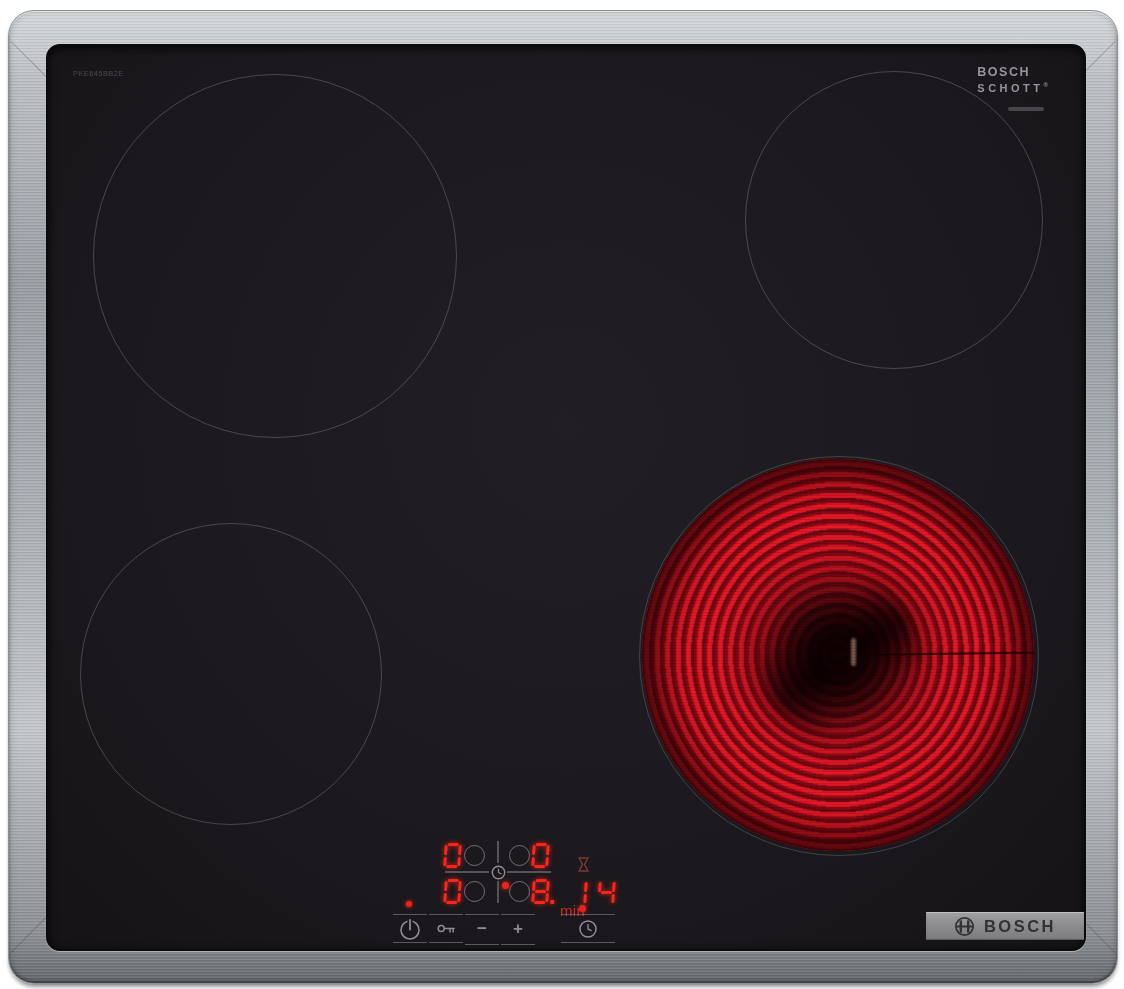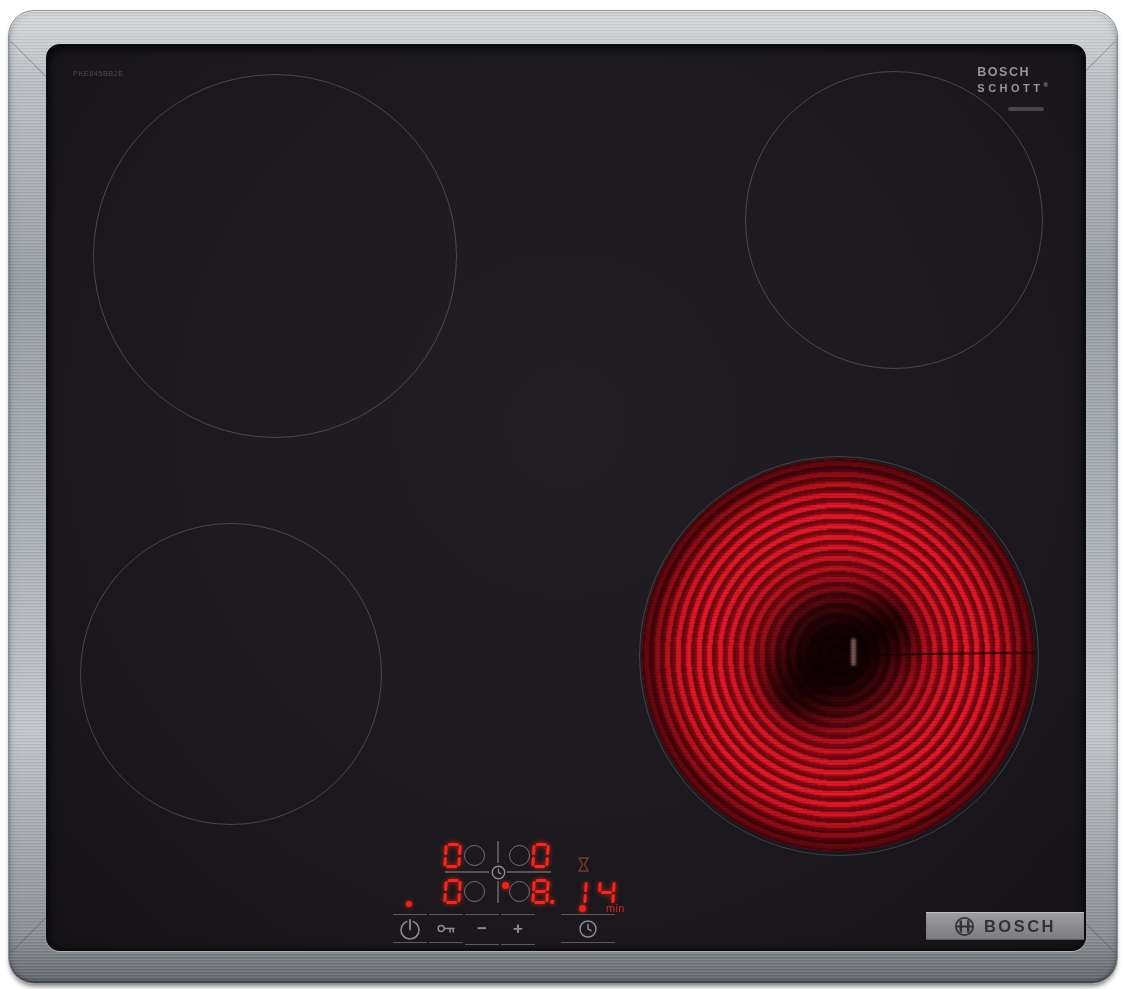--- a/index.html
+++ b/index.html
@@ -94,21 +94,21 @@
   .sg-d{left:3px;bottom:0;width:11px;height:3px;}
   .sg-e{left:0;bottom:2px;width:3px;height:9.5px;}
   .sg-f{left:0;top:2px;width:3px;height:9.5px;}
   .sg-g{left:3px;top:11px;width:11px;height:3px;}
   .dp{position:absolute;right:-6px;bottom:0;width:4px;height:4px;background:#ff241b;border-radius:1px;
     box-shadow:0 0 5px rgba(255,45,30,0.85);}
 
   .hourglass{position:absolute;left:530px;top:811px;}
   .timer-dot{position:absolute;left:531px;top:859px;width:7px;height:7px;border-radius:50%;
     background:#e8231b;box-shadow:0 0 4px rgba(255,40,30,0.9);}
-  .min-label{position:absolute;left:558px;top:856px;font-size:11px;color:#d8251e;letter-spacing:0.3px;}
+  .min-label{position:absolute;left:512px;top:856px;font-size:15px;color:#d8251e;letter-spacing:0.3px;}
 
   
   .touch-cell{position:absolute;top:868px;height:27px;border-top:1px solid rgba(120,118,126,0.7);
     border-bottom:1px solid rgba(120,118,126,0.7);display:flex;align-items:center;justify-content:center;
     color:#8f8d94;cursor:pointer;}
   .cell-power{left:345px;width:34px;}
   .cell-key{left:381px;width:34px;}
   .cell-minus{left:417px;width:34px;font-size:17px;font-weight:bold;padding-bottom:2px;}
   .cell-plus{left:453px;width:34px;font-size:17px;font-weight:bold;padding-bottom:2px;}
   .cell-timer{left:513px;width:54px;}

